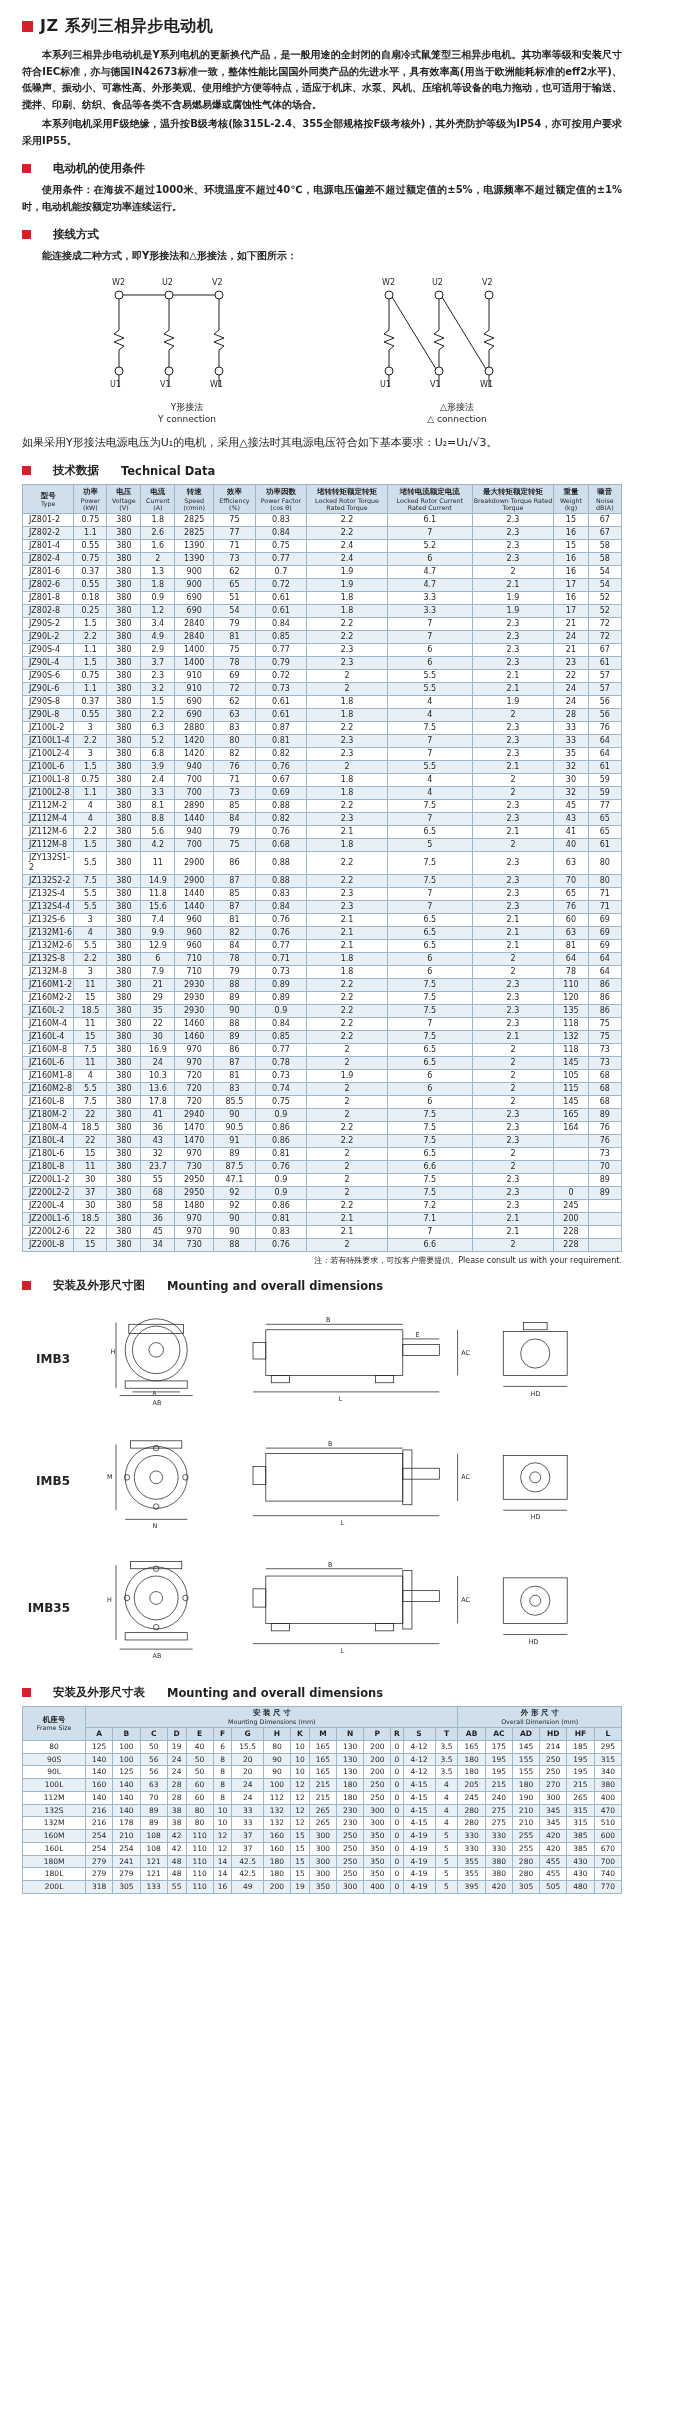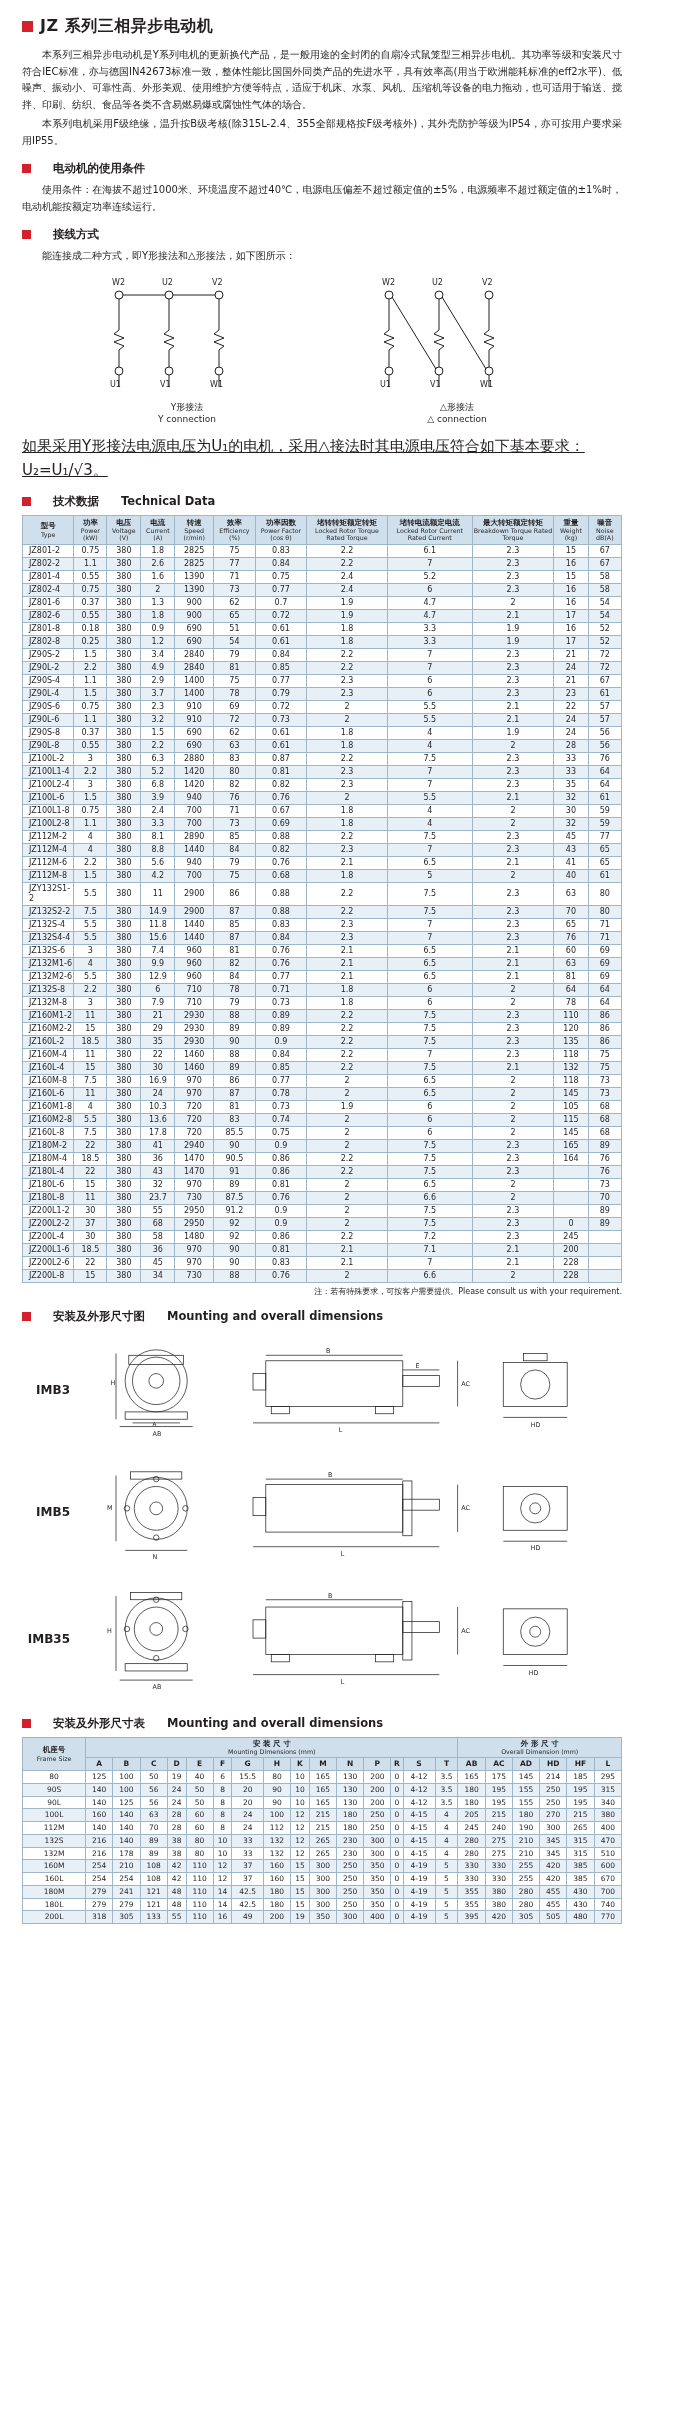--- a/index.html
+++ b/index.html
@@ -14,28 +14,28 @@
   .page { width:644px; padding:14px 22px 20px 22px; }
 
   
   .title-row { display:flex; align-items:center; gap:7px; margin:2px 0 10px 0; }
   .sq { width:11px; height:11px; background:#d4202a; flex:0 0 auto; }
   .sq-sm { width:9px; height:9px; background:#d4202a; flex:0 0 auto; }
   .main-title { font-size:16px; font-weight:bold; letter-spacing:.5px; }
   .sec-row { display:flex; align-items:center; gap:22px; margin:12px 0 6px 0; }
   .sec-title { font-size:11.5px; font-weight:bold; }
 
-  p.body { font-size:10px; line-height:1.65; text-align:justify; text-indent:2em; margin:3px 0; }
+  p.body { font-size:10px; line-height:1.65; text-align:justify; text-indent:2em; margin:3px 0;font-weight:bold; }
 
   
   .wiring { margin:6px 0 4px 0; }
   .wire-wrap { display:flex; justify-content:space-around; align-items:flex-start; padding:4px 30px 0 30px; }
   .wire-block { text-align:center; }
   .wire-cap { font-size:9px; line-height:1.4; margin-top:4px; }
-  .note { font-size:15px; line-height:1.6; margin:8px 0 2px 0;text-decoration:underline; }
+  .note { font-size:11px; line-height:1.6; margin:8px 0 2px 0; }
 
   
   table { border-collapse:collapse; width:100%; font-size:8px; }
   .tech th, .tech td { border:1px solid #9fb6c9; text-align:center; padding:1px 0; line-height:1.25; }
   .tech thead th { background:#cfe0ec; font-weight:bold; font-size:7.5px; padding:2px 1px; }
   .tech thead th .cn { display:block; font-size:7.5px; }
   .tech thead th .en { display:block; font-size:6.3px; font-weight:normal; line-height:1.15; }
   .tech td.model { text-align:left; padding-left:6px; font-size:8px; }
   .tech tbody tr:nth-child(odd)  { background:#ffffff; }
   .tech tbody tr:nth-child(even) { background:#e8f0f7; }
@@ -941,21 +941,21 @@
           <td>2</td>
           <td></td>
           <td>70</td>
         </tr>
         <tr>
           <td class="model">JZ200L1-2</td>
           <td>30</td>
           <td>380</td>
           <td>55</td>
           <td>2950</td>
-          <td>91.2</td>
+          <td>47.1</td>
           <td>0.9</td>
           <td>2</td>
           <td>7.5</td>
           <td>2.3</td>
           <td></td>
           <td>89</td>
         </tr>
         <tr>
           <td class="model">JZ200L2-2</td>
           <td>37</td>

